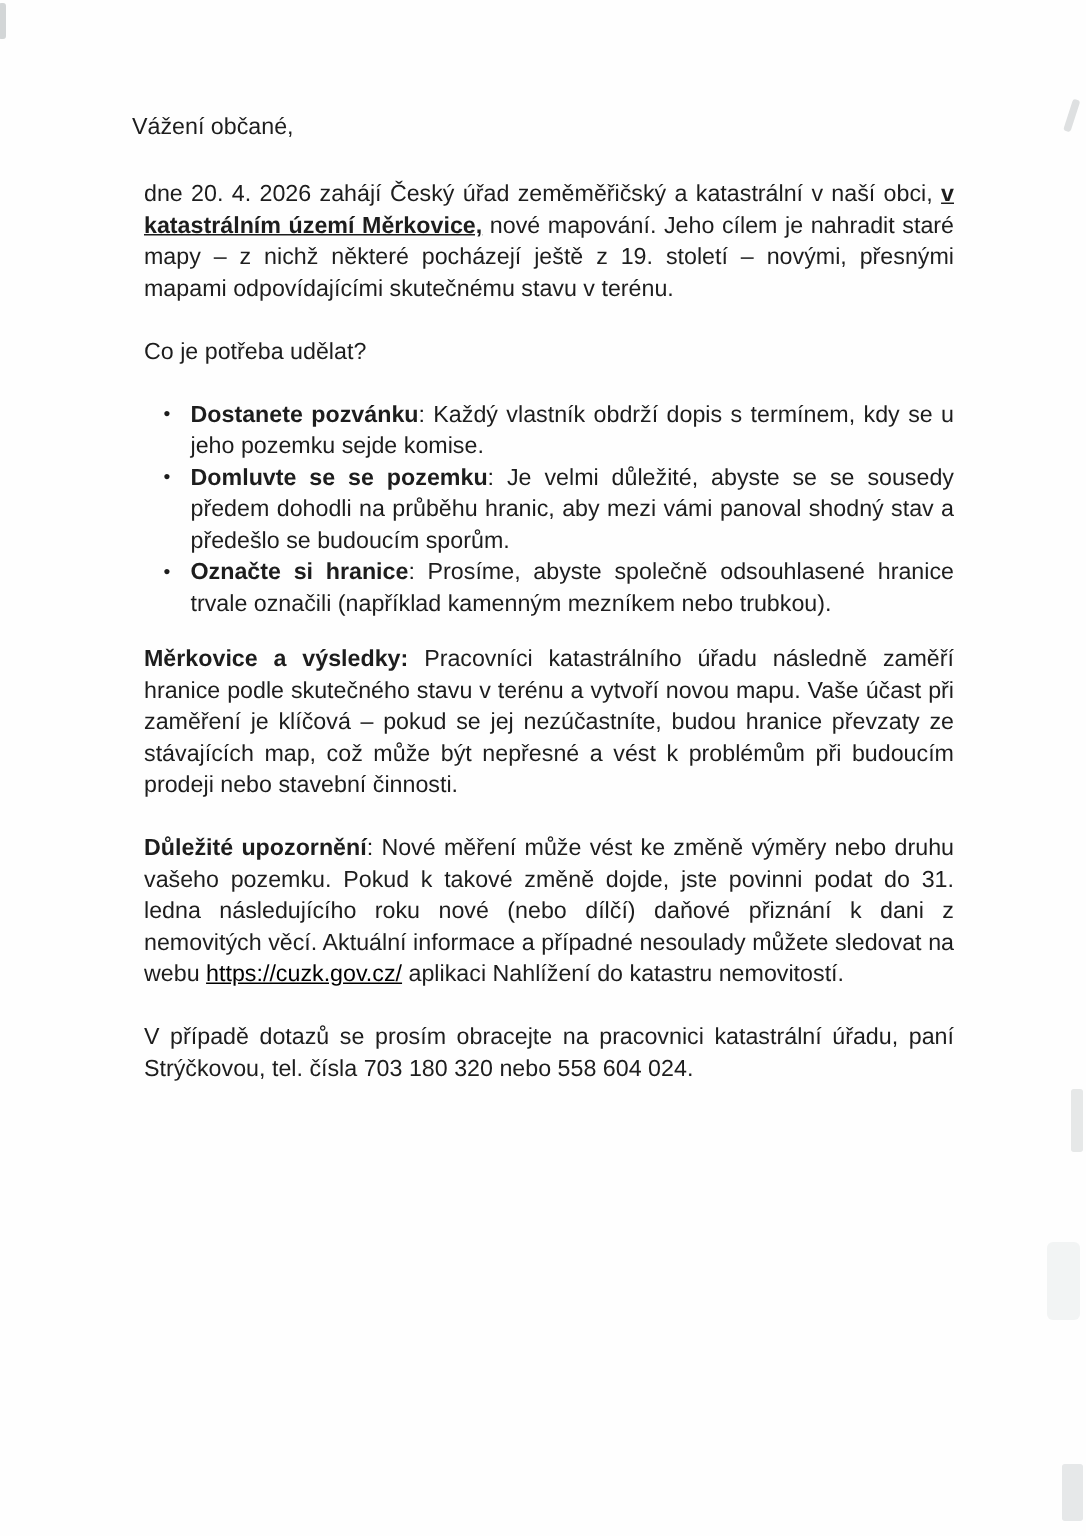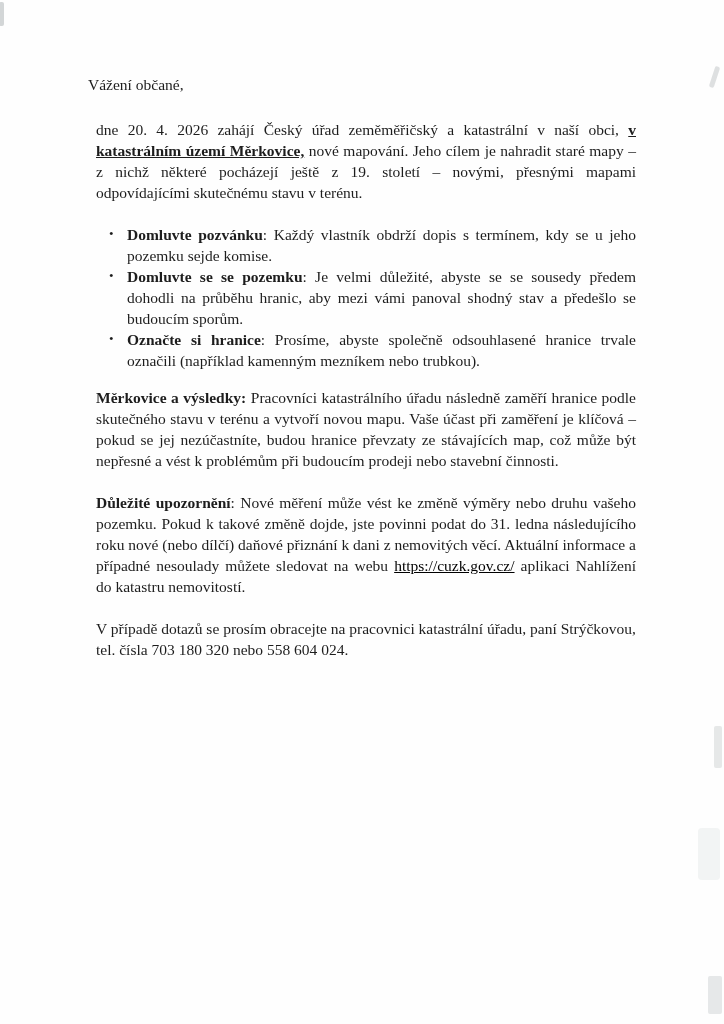--- a/index.html
+++ b/index.html
@@ -6,21 +6,21 @@
     margin: 0;
     padding: 0;
     background: #ffffff;
   }
   .page {
     position: relative;
     width: 724px;
     height: 1024px;
     background: #fefefe;
     overflow: hidden;
-    font-family: Liberation Serif, serif;
+    font-family: Liberation Sans, sans-serif;
     color: #1d1d1d;
   }
   .content {
     position: absolute;
     left: 88px;
     top: 74px;
     width: 548px;
     font-size: 15.5px;
     line-height: 21px;
     text-align: justify;
@@ -75,23 +75,24 @@
   <div class="artifact a3"></div>
   <div class="artifact a4"></div>
   <div class="artifact a5"></div>
 
   <div class="content">
 
     <p class="salutation">Vážení občané,</p>
 
     <p class="para"><span>dne 20. 4. 2026 zahájí Český úřad zeměměřičský a katastrální v naší obci, </span><span class="bold underline">v katastrálním území Měrkovice,</span><span> nové mapování. Jeho cílem je nahradit staré mapy – z nichž některé pocházejí ještě z 19. století – novými, přesnými mapami odpovídajícími skutečnému stavu v terénu.</span></p>
 
+    <p class="para question">Co je potřeba udělat?</p>
 
     <ul class="bullets">
-      <li class="bullet-item"><span class="marker">•</span><span class="bold">Domluvte pozvánku</span><span>: Každý vlastník obdrží dopis s termínem, kdy se u jeho pozemku sejde komise.</span></li>
+      <li class="bullet-item"><span class="marker">•</span><span class="bold">Dostanete pozvánku</span><span>: Každý vlastník obdrží dopis s termínem, kdy se u jeho pozemku sejde komise.</span></li>
       <li class="bullet-item"><span class="marker">•</span><span class="bold">Domluvte se se pozemku</span><span>: Je velmi důležité, abyste se se sousedy předem dohodli na průběhu hranic, aby mezi vámi panoval shodný stav a předešlo se budoucím sporům.</span></li>
       <li class="bullet-item"><span class="marker">•</span><span class="bold">Označte si hranice</span><span>: Prosíme, abyste společně odsouhlasené hranice trvale označili (například kamenným mezníkem nebo trubkou).</span></li>
     </ul>
 
     <p class="para"><span class="bold">Měrkovice a výsledky:</span><span> Pracovníci katastrálního úřadu následně zaměří hranice podle skutečného stavu v terénu a vytvoří novou mapu. Vaše účast při zaměření je klíčová – pokud se jej nezúčastníte, budou hranice převzaty ze stávajících map, což může být nepřesné a vést k problémům při budoucím prodeji nebo stavební činnosti.</span></p>
 
     <p class="para"><span class="bold">Důležité upozornění</span><span>: Nové měření může vést ke změně výměry nebo druhu vašeho pozemku. Pokud k takové změně dojde, jste povinni podat do 31. ledna následujícího roku nové (nebo dílčí) daňové přiznání k dani z nemovitých věcí. Aktuální informace a případné nesoulady můžete sledovat na webu </span><a class="link" href="#">https://cuzk.gov.cz/</a><span> aplikaci Nahlížení do katastru nemovitostí.</span></p>
 
     <p class="para">V případě dotazů se prosím obracejte na pracovnici katastrální úřadu, paní Strýčkovou, tel. čísla 703 180 320 nebo 558 604 024.</p>
 

